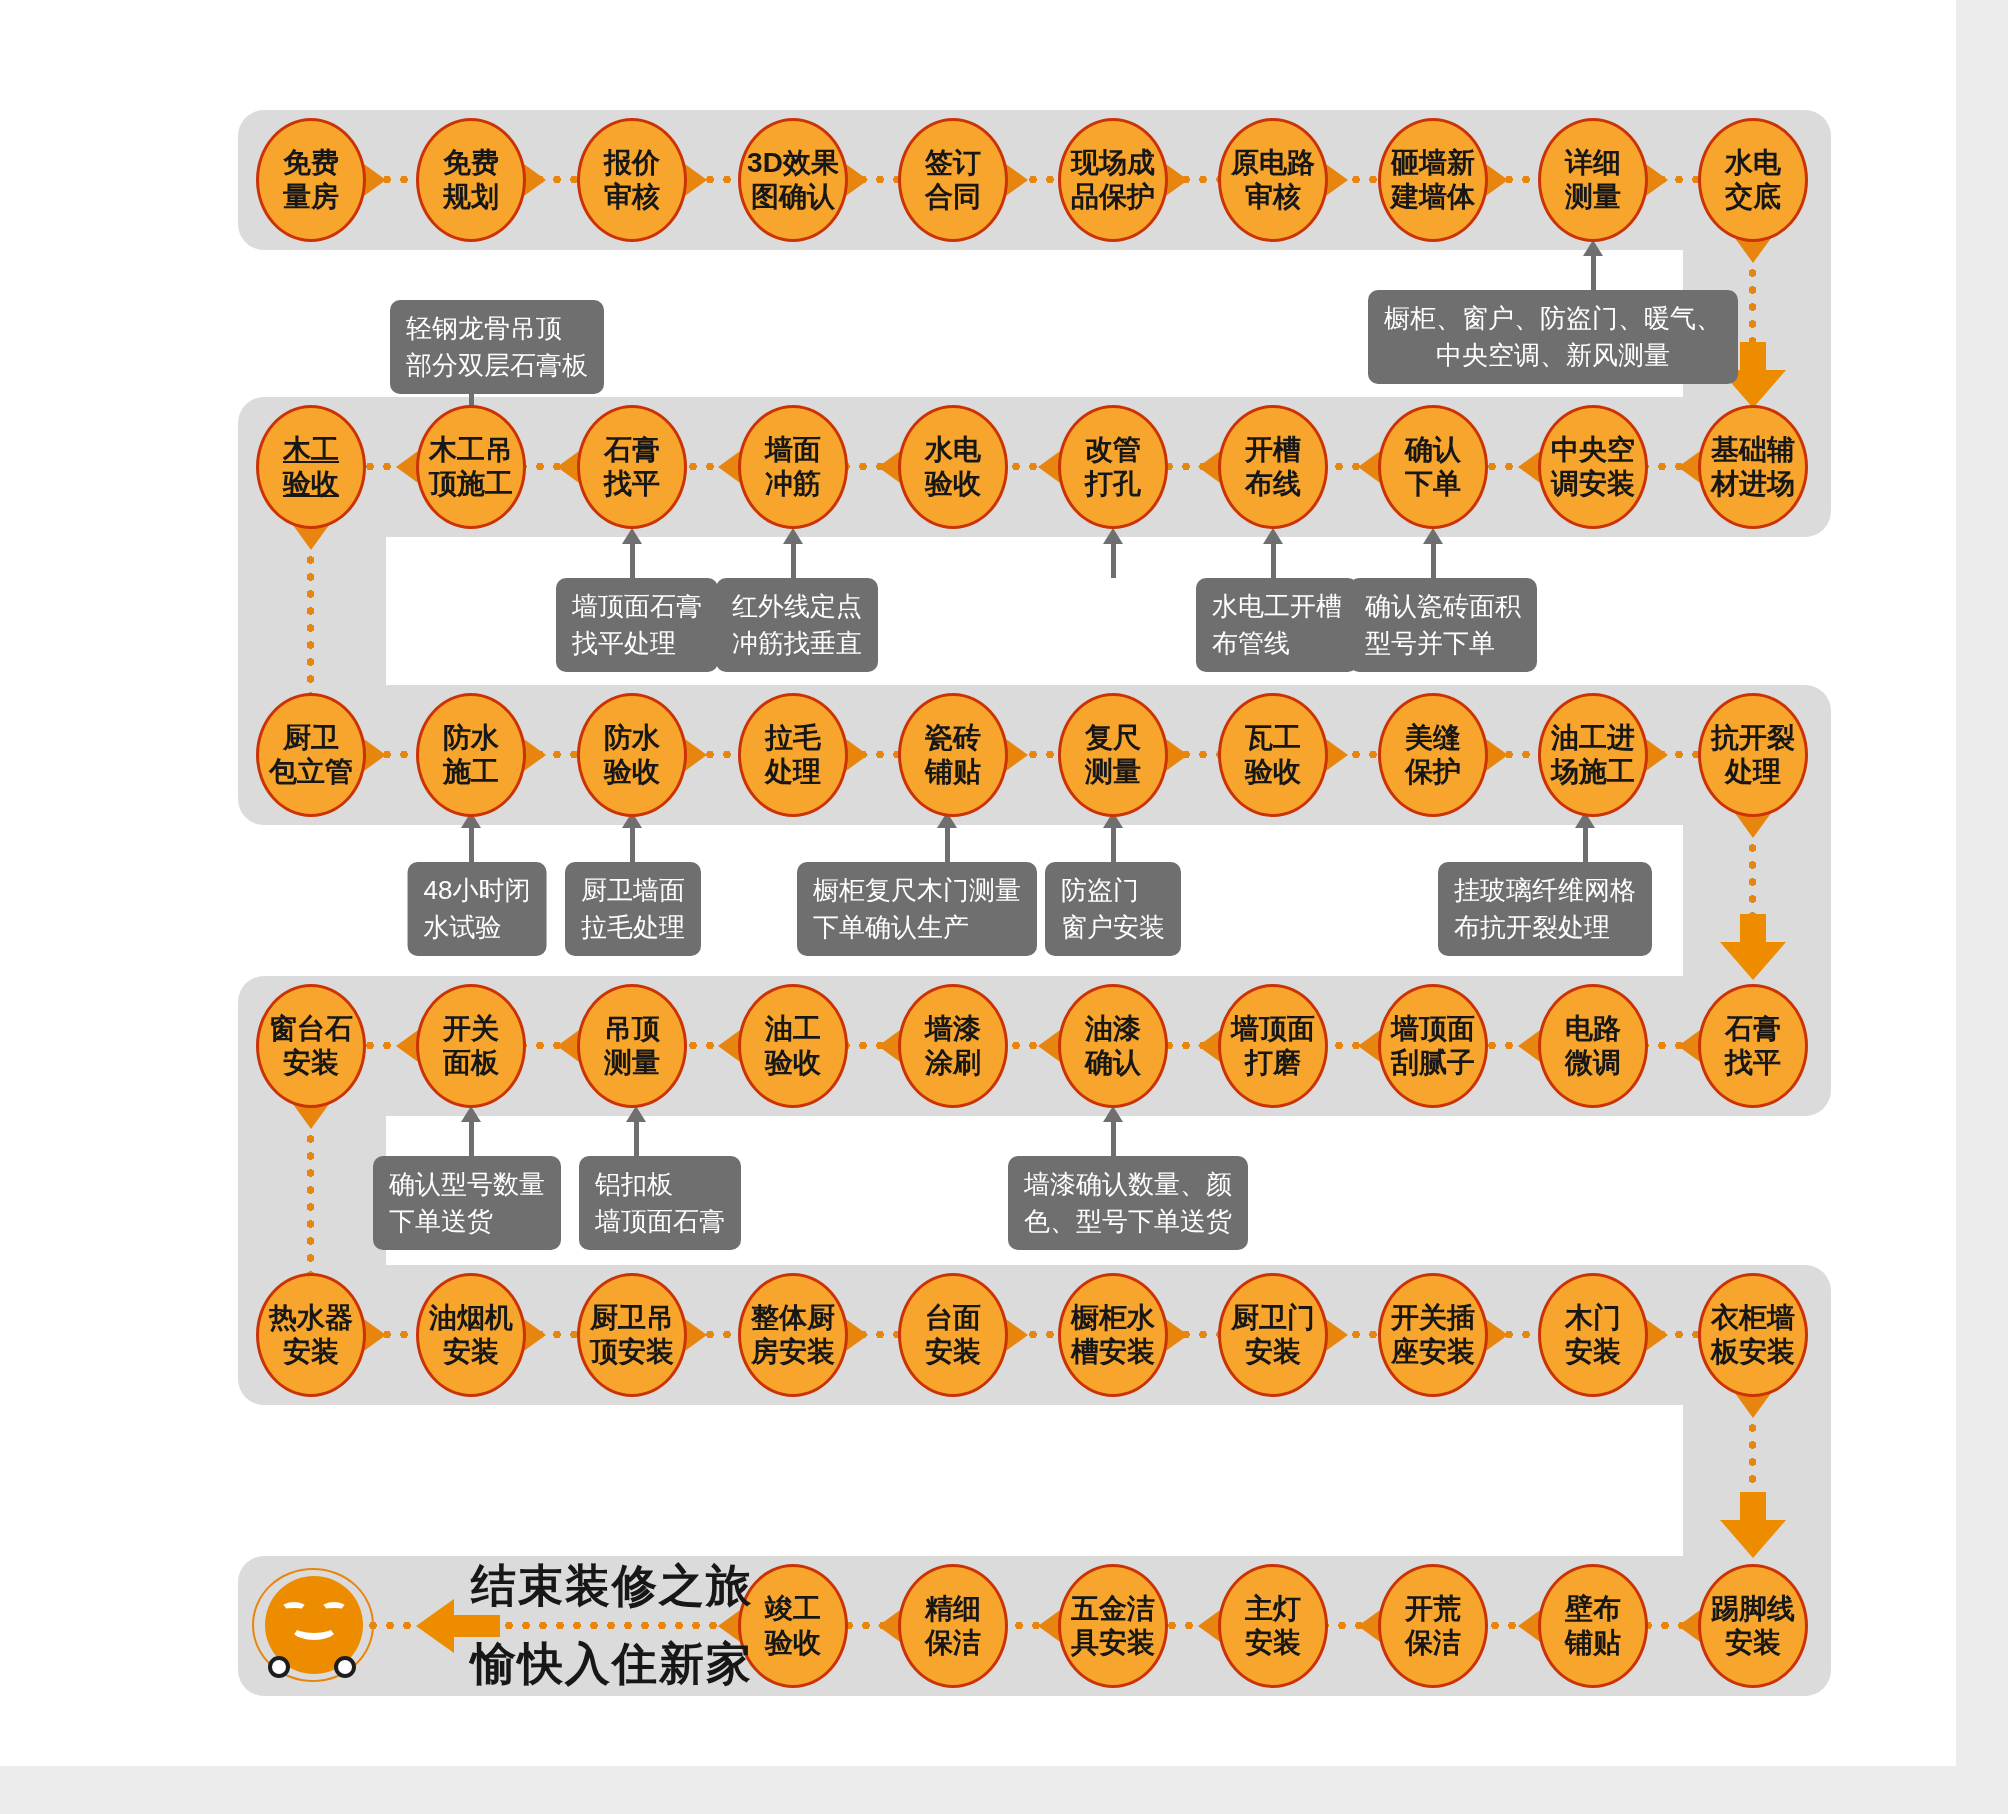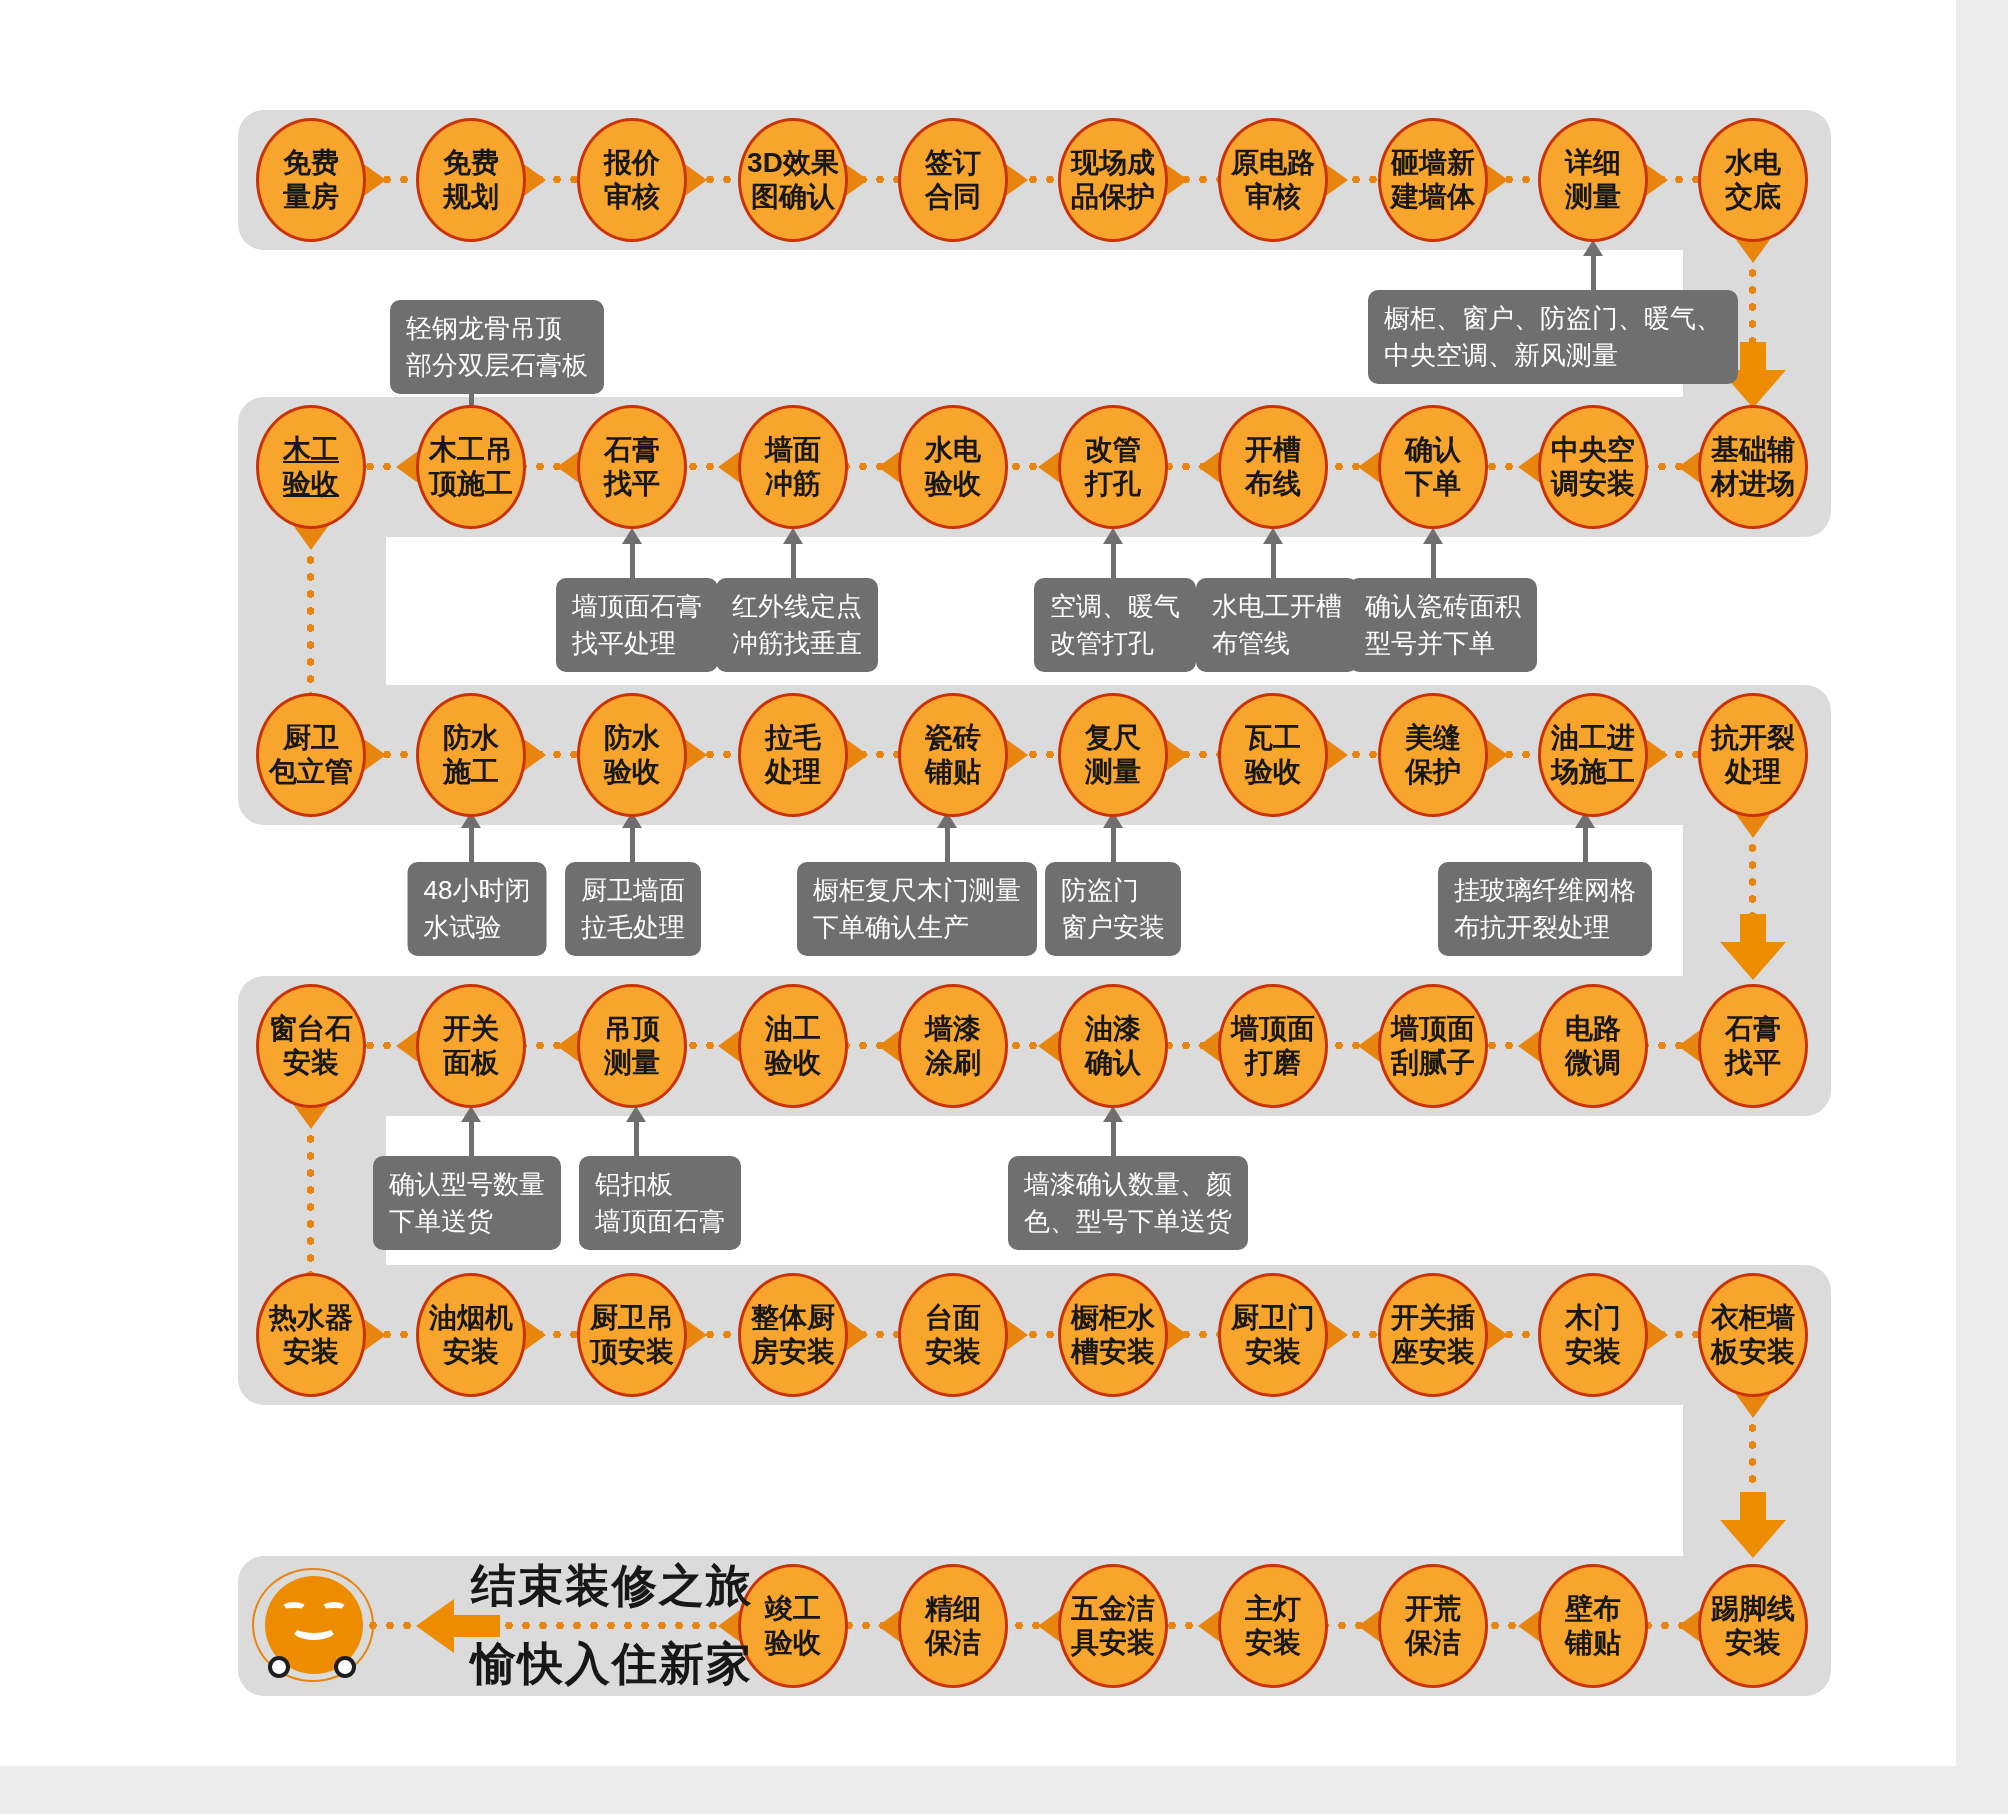--- a/index.html
+++ b/index.html
@@ -244,38 +244,36 @@
     <div class="tri tri-d" style="left: 1732px; top: 809px;"></div>
     <div class="dots-v" style="left: 1747px; top: 840px; height: 78px;"></div>
     <div class="big-body" style="left: 1740px; top: 914px; width: 26px; height: 28px;"></div>
     <div class="big-head-down" style="left: 1720px; top: 942px;"></div>
     <div class="tri tri-d" style="left: 290px; top: 1100px;"></div>
     <div class="dots-v" style="left: 305px; top: 1131px; height: 150px;"></div>
     <div class="tri tri-d" style="left: 1732px; top: 1389px;"></div>
     <div class="dots-v" style="left: 1747px; top: 1420px; height: 76px;"></div>
     <div class="big-body" style="left: 1740px; top: 1492px; width: 26px; height: 28px;"></div>
     <div class="big-head-down" style="left: 1720px; top: 1520px;"></div>
-    <div class="note" style="left: 1553px; top: 290px;">橱柜、窗户、防盗门、暖气、
+    <div class="note" style="left: 1553px; top: 290px; text-align: center;">橱柜、窗户、防盗门、暖气、
 中央空调、新风测量</div>
     <div class="note-stem" style="left: 1591px; top: 254px; height: 36px;"></div>
     <div class="note-head-up" style="left: 1583px; top: 240px;"></div>
     <div class="note" style="left: 497px; top: 300px;">轻钢龙骨吊顶
 部分双层石膏板</div>
     <div class="note-stem" style="left: 469px; top: 388px; height: 22px;"></div>
     <div class="note-head-down" style="left: 461px; top: 408px;"></div>
     <div class="note" style="left: 637px; top: 578px;">墙顶面石膏
 找平处理</div>
     <div class="note-stem" style="left: 630px; top: 542px; height: 36px;"></div>
     <div class="note-head-up" style="left: 622px; top: 528px;"></div>
     <div class="note" style="left: 797px; top: 578px;">红外线定点
 冲筋找垂直</div>
     <div class="note-stem" style="left: 791px; top: 542px; height: 36px;"></div>
     <div class="note-head-up" style="left: 783px; top: 528px;"></div>
-    <div class="note" style="left: 1115px; top: 578px;">空调、暖气
-改管打孔</div>
     <div class="note-stem" style="left: 1111px; top: 542px; height: 36px;"></div>
     <div class="note-head-up" style="left: 1103px; top: 528px;"></div>
     <div class="note" style="left: 1277px; top: 578px;">水电工开槽
 布管线</div>
     <div class="note-stem" style="left: 1271px; top: 542px; height: 36px;"></div>
     <div class="note-head-up" style="left: 1263px; top: 528px;"></div>
     <div class="note" style="left: 1443px; top: 578px;">确认瓷砖面积
 型号并下单</div>
     <div class="note-stem" style="left: 1431px; top: 542px; height: 36px;"></div>
     <div class="note-head-up" style="left: 1423px; top: 528px;"></div>

